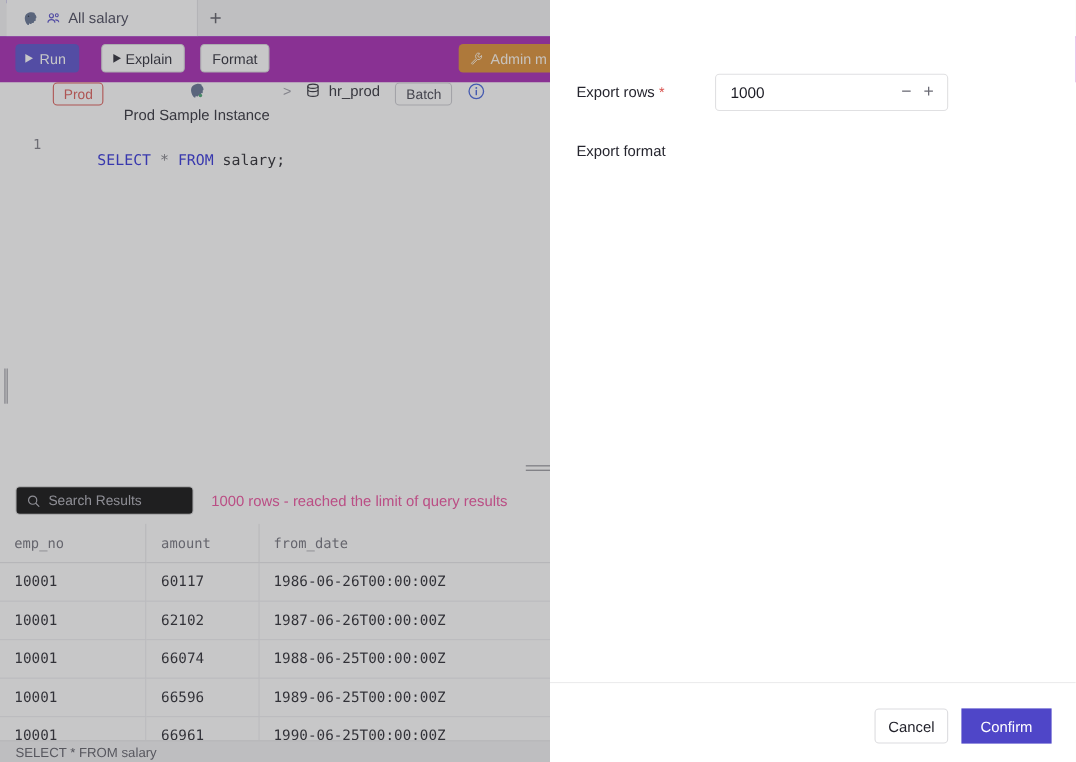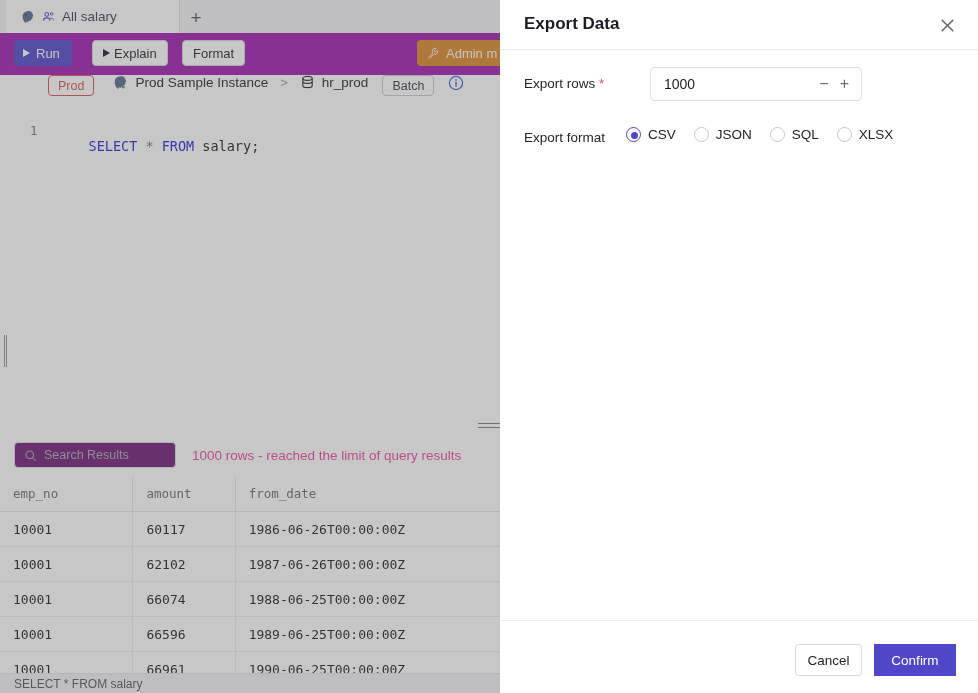--- a/index.html
+++ b/index.html
@@ -29,21 +29,21 @@
      display:flex;align-items:center;gap:4px;font-size:13px;color:#1f1f2b;box-sizing:border-box;}
   .btn-explain{left:92px;}
   .btn-format{left:182px;}
   .tri{width:0;height:0;border-left:7px solid currentColor;border-top:4.5px solid transparent;border-bottom:4.5px solid transparent;}
   .btn-admin{position:absolute;left:417px;top:7px;height:26px;padding:0 10px;background:#d9892a;color:#fff8ee;border-radius:4px;
      display:flex;align-items:center;gap:6px;font-size:13px;white-space:nowrap;box-sizing:border-box;}
 
   .crumbbar{position:absolute;left:0;top:75px;width:978px;height:38px;background:#ffffff;display:flex;align-items:flex-start;padding-left:32px;}
   .chip-prod{margin-left:16px;height:21px;padding:0 9px;border:1px solid #d9534f;border-radius:4px;color:#d9534f;font-size:12.5px;
     display:flex;align-items:center;box-sizing:border-box;}
-  .crumb-inst{margin-left:18px;display:flex;align-items:center;gap:7px;font-size:13.5px;color:#25252f;}
+  .crumb-inst{margin-left:18px;display:flex;align-items:center;gap:7px;font-size:13.5px;color:#25252f;flex-direction:column;}
   .crumb-sep{margin-left:12px;color:#9a9aa4;font-size:13px;}
   .crumb-db{margin-left:12px;display:flex;align-items:center;gap:7px;font-size:13.5px;color:#25252f;}
   .chip-batch{margin-left:14px;height:21px;padding:0 9px;border:1px solid #c9c9cf;border-radius:4px;color:#3a3a46;font-size:12.5px;
     display:flex;align-items:center;box-sizing:border-box;}
   .info-ic{margin-left:14px;width:16px;height:16px;}
 
   .editor{position:absolute;left:0;top:113px;width:978px;height:305px;background:#ffffff;}
   .gutter-num{position:absolute;left:30px;top:123px;font-family:"DejaVu Sans Mono",monospace;font-size:12.5px;color:#75757f;}
   .code{position:absolute;left:56px;top:122px;font-family:"DejaVu Sans Mono",monospace;font-size:13.5px;white-space:pre;}
   .kw{color:#2727d8;}
@@ -51,21 +51,21 @@
   .ident{color:#1b1b22;}
 
   .vhandle{position:absolute;left:4px;top:335px;width:3px;height:32px;}
   .vhandle i{position:absolute;top:0;width:1px;height:32px;background:#8e8e96;}
 
   .hsplit{position:absolute;left:0;top:418px;width:978px;height:16px;background:#ffffff;}
   .hsplit .bars{position:absolute;left:478px;top:5px;width:40px;}
   .hsplit .bars i{display:block;height:1px;background:#7e7e86;margin-bottom:3px;}
 
   .resultsbar{position:absolute;left:0;top:434px;width:978px;height:42px;background:#ffffff;display:flex;align-items:center;}
-  .search-box{margin-left:14px;width:162px;height:26px;border:1px solid #dededf;border-radius:4px;background:#701a75;
+  .search-box{margin-left:14px;width:162px;height:26px;border:1px solid #dededf;border-radius:4px;background:#000000;
     display:flex;align-items:center;gap:7px;padding-left:9px;box-sizing:border-box;}
   .search-ph{font-size:12.5px;color:#a9a9b2;}
   .rows-info{margin-left:16px;font-size:13.5px;color:#ec4899;text-align:center;}
 
   .tablewrap{position:absolute;left:0;top:476px;width:978px;height:197px;background:#ffffff;overflow:hidden;}
   table.grid{border-collapse:collapse;table-layout:fixed;width:860px;}
   table.grid th{height:33px;font-weight:normal;font-size:12.5px;color:#6b6b76;text-align:left;padding-left:13px;
      border-bottom:1px solid #e4e4e7;border-right:1px solid #e9e9ec;font-family:"DejaVu Sans Mono",monospace;}
   table.grid td{height:32px;font-size:13px;color:#1c1c24;padding-left:13px;border-bottom:1px solid #ededf0;
      border-right:1px solid #ededf0;font-family:"DejaVu Sans Mono",monospace;white-space:nowrap;}
@@ -254,61 +254,35 @@
   </div>
 
   <div class="statusbar">
     <span>SELECT * FROM salary</span>
   </div>
 </div>
 
 <div id="scrim"></div>
 
 <div id="modal">
-  <div class="m-head">
-    <div class="m-title">Export Data</div>
-    <div class="m-close">
-      <svg width="17" height="17" viewBox="0 0 16 16">
-        <path d="M3 3 L13 13 M13 3 L3 13" stroke="#5a5a63" stroke-width="1.3" stroke-linecap="round"></path>
-      </svg>
-    </div>
-  </div>
 
   <div class="m-body">
     <div class="row-rows">
       <span class="lbl"><span>Export rows</span> <span class="req">*</span></span>
       <div class="stepper">
         <span class="val">1000</span>
         <span class="ctrls">
           <span>−</span>
           <span>+</span>
         </span>
       </div>
     </div>
 
     <div class="row-fmt">
       <span class="lbl" style="line-height:22px">Export format</span>
-      <div class="radios" id="format-radios">
-          <div class="radio">
-            <span class="dot on"></span>
-            <span class="rlabel">CSV</span>
-          </div>
-          <div class="radio">
-            <span class="dot"></span>
-            <span class="rlabel">JSON</span>
-          </div>
-          <div class="radio">
-            <span class="dot"></span>
-            <span class="rlabel">SQL</span>
-          </div>
-          <div class="radio">
-            <span class="dot"></span>
-            <span class="rlabel">XLSX</span>
-          </div>
-        </div>
     </div>
   </div>
 
   <div class="m-foot">
     <div class="btn-cancel">Cancel</div>
     <div class="btn-confirm">Confirm</div>
   </div>
 </div>
 
 </body></html>

